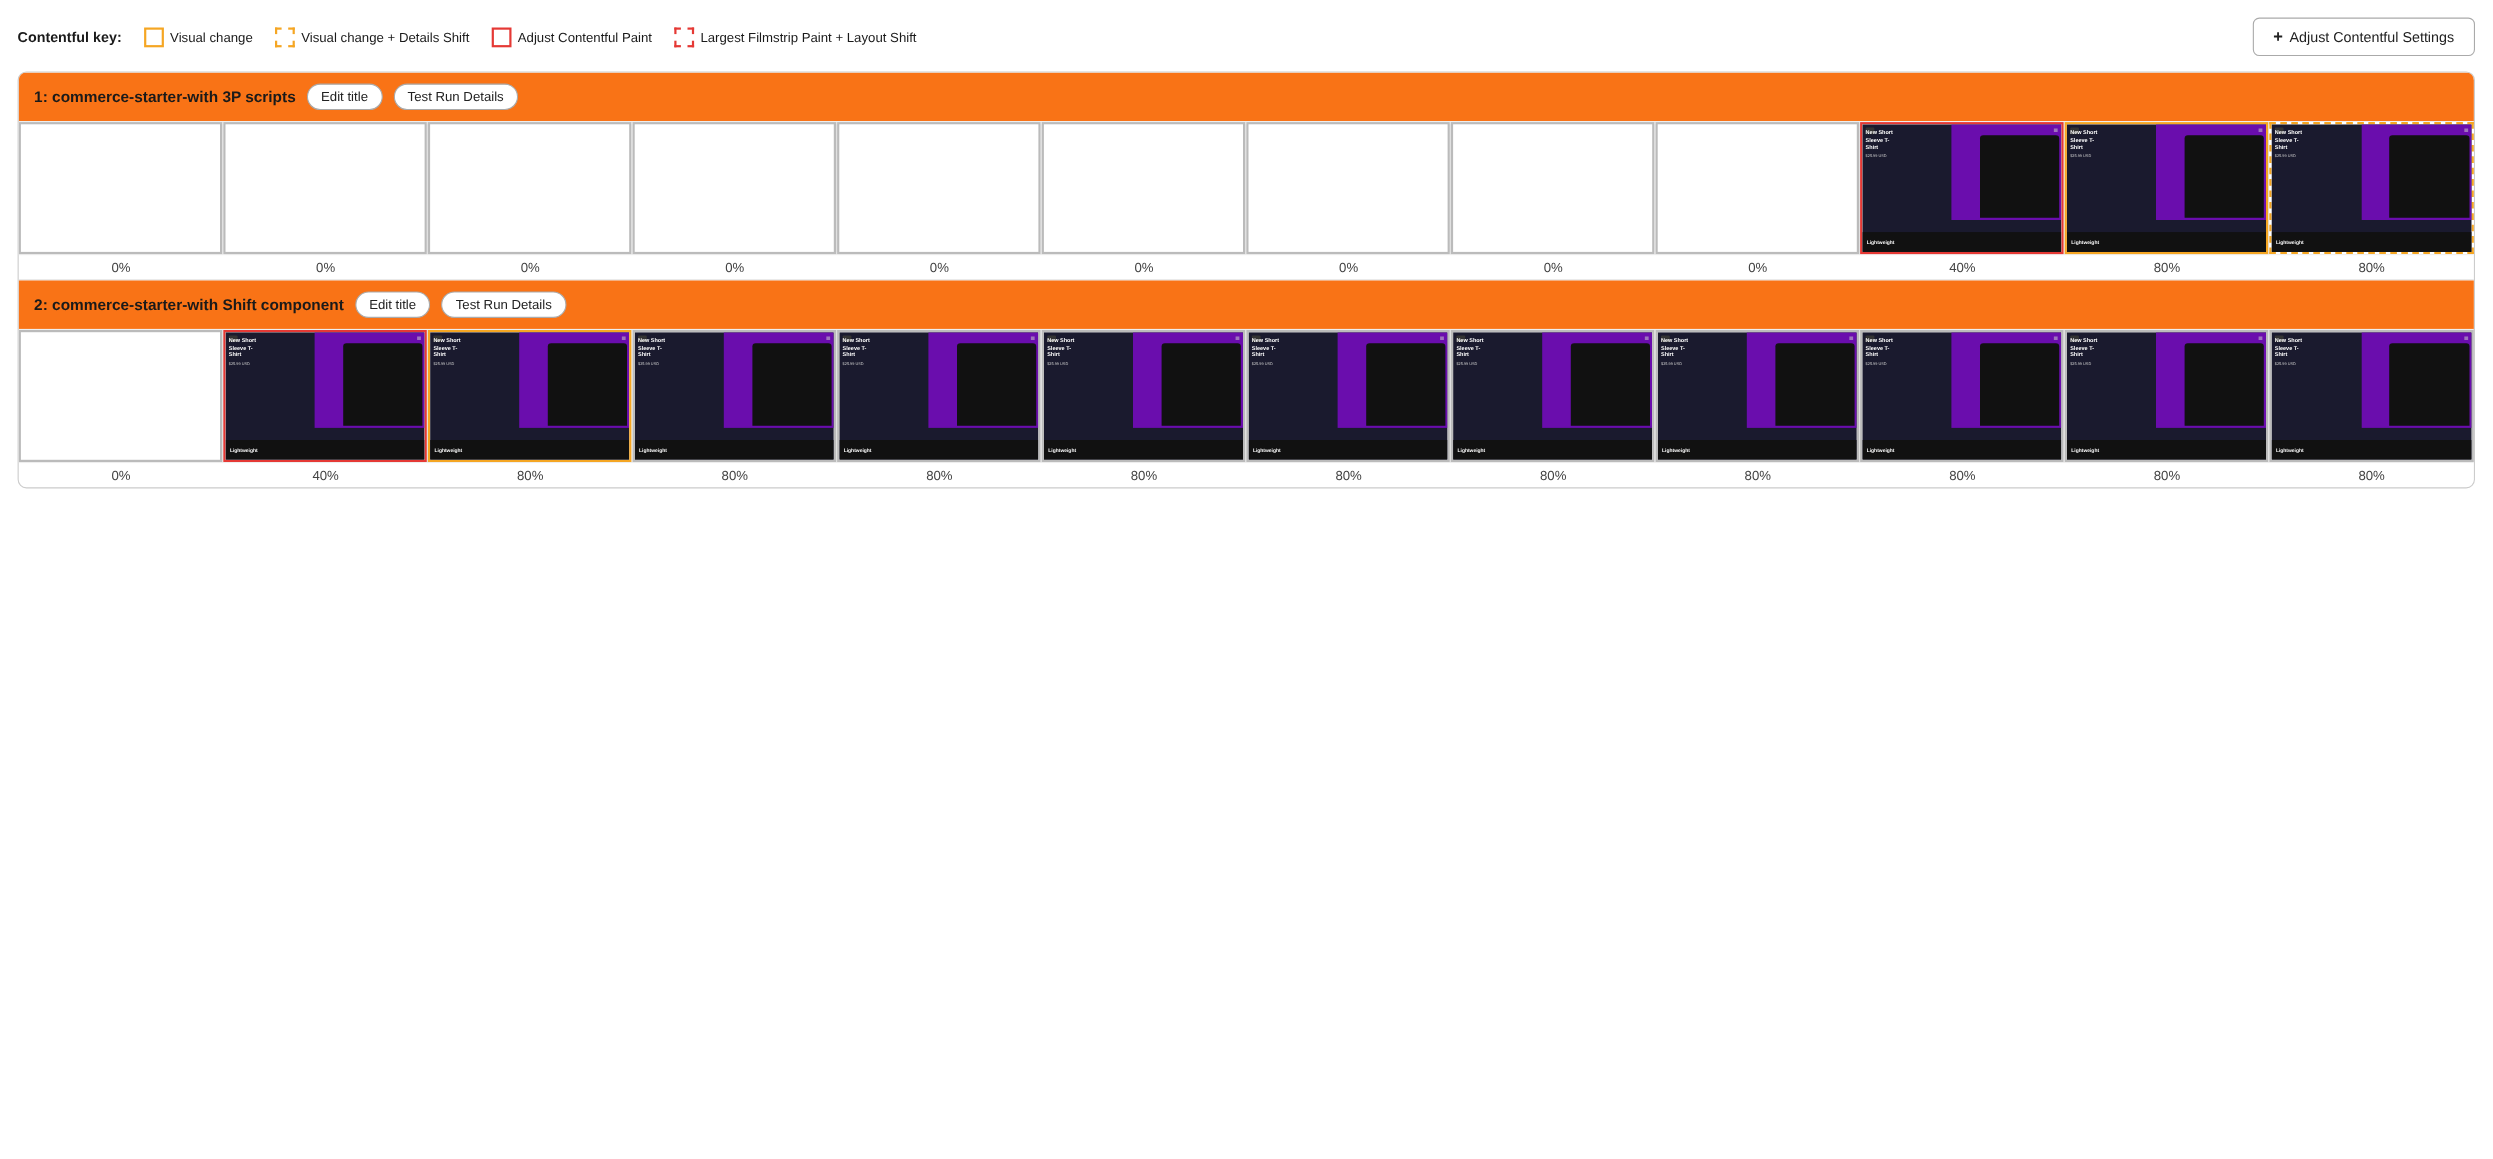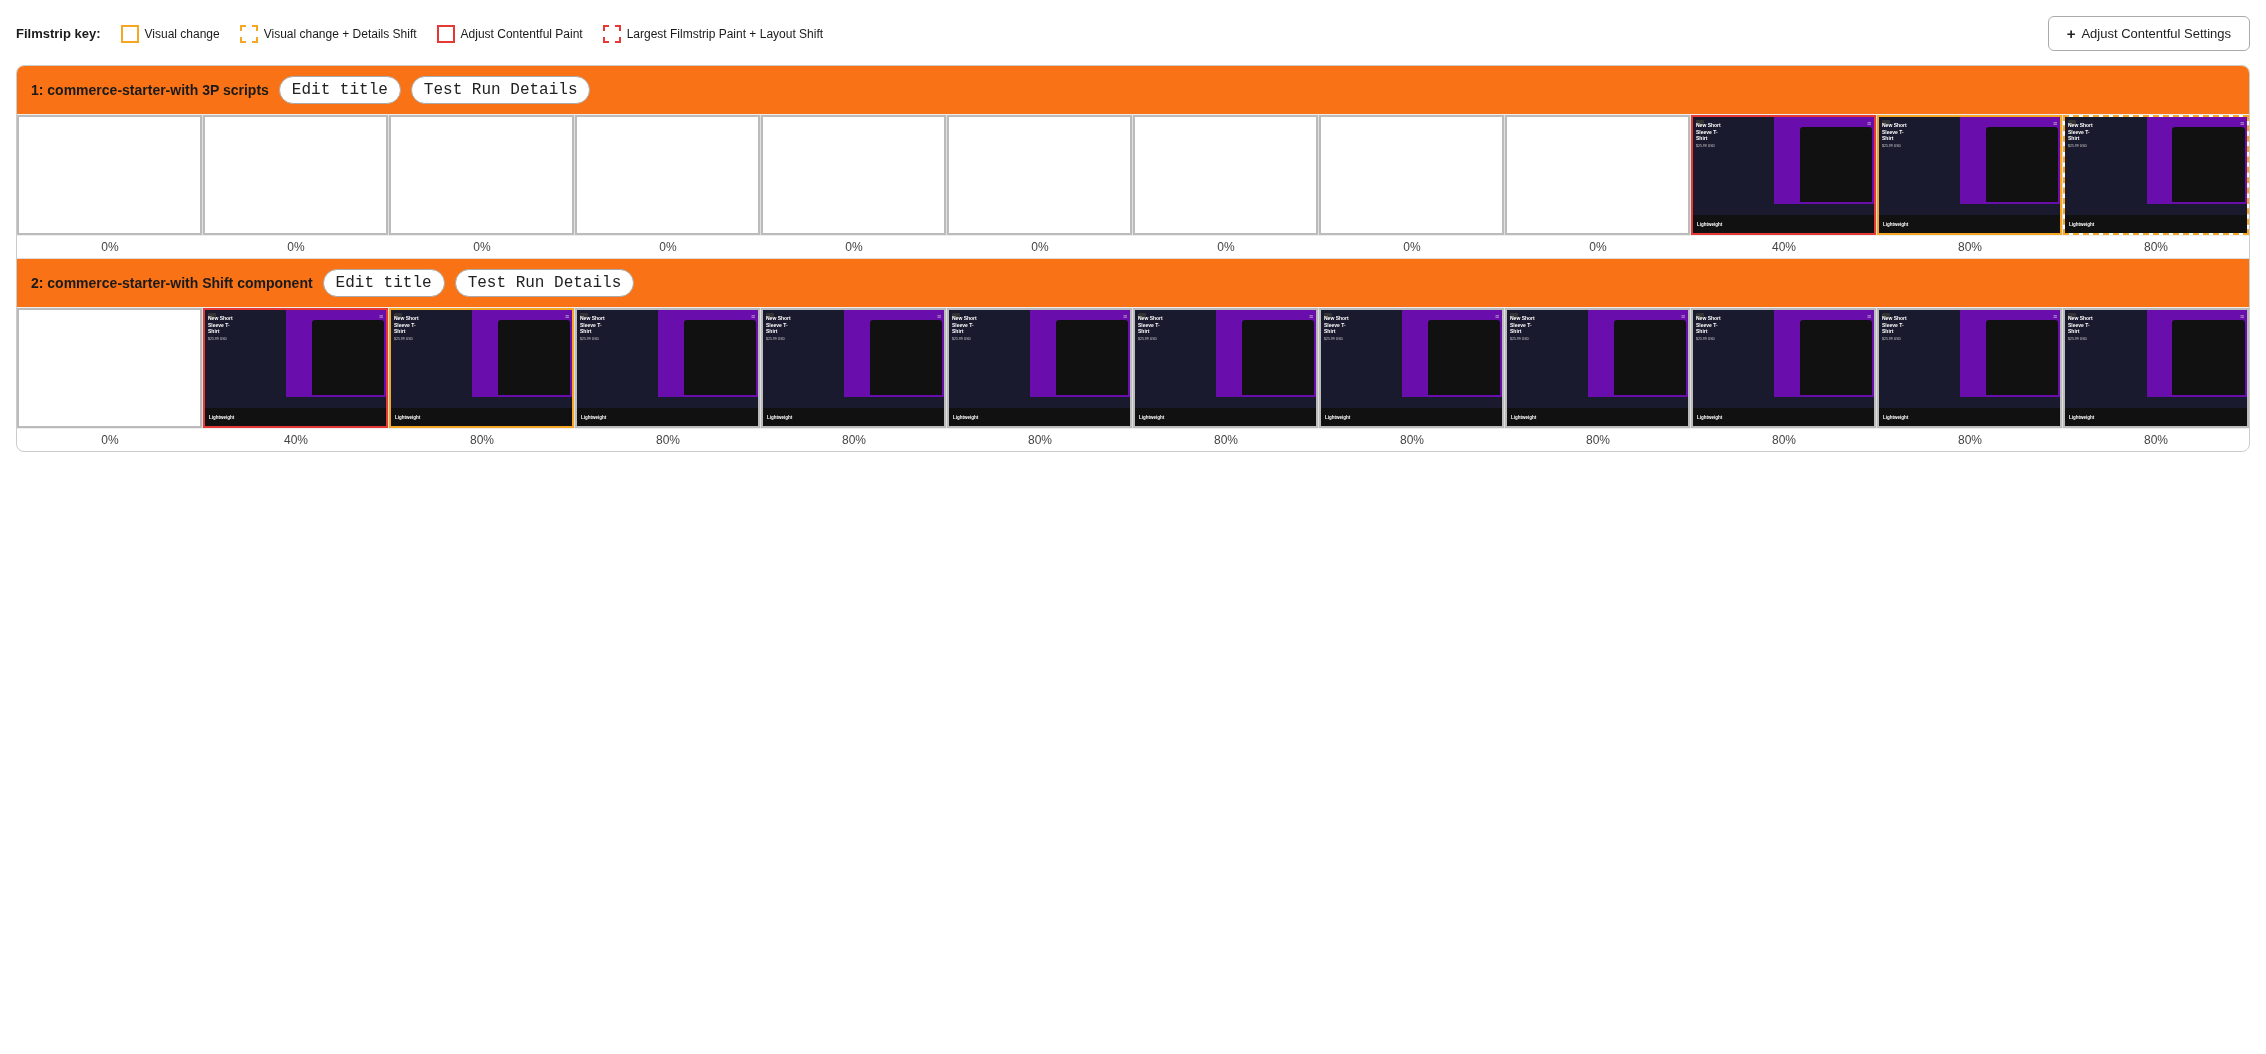--- a/index.html
+++ b/index.html
@@ -113,24 +113,23 @@
     }
     .row-title {
       font-weight: 700;
       font-size: 14px;
     }
     .row-action-btn {
       padding: 4px 12px;
       border: 1.5px solid #aaa;
       border-radius: 20px;
       background: #fff;
-      font-size: 16px;
+      font-size: 12px;
       cursor: pointer;
       color: #222;
-      font-family: Liberation Mono, monospace;
     }
 
     
     .frames-grid {
       display: grid;
       grid-template-columns: repeat(12, 1fr);
       border-bottom: 1px solid #eee;
     }
     .frame-cell {
       border-right: 1px solid #e0e0e0;
@@ -237,21 +236,21 @@
       height: 6px;
       background: #333;
       border-radius: 1px;
     }
   </style>
 </head>
 <body>
 
 <div class="legend-bar">
   <div class="legend-items">
-    <span class="legend-label">Filmstrip key:</span>
+    <span class="legend-label">Contentful key:</span>
     <div class="legend-item">
       <div class="legend-box yellow"></div>
       <span>Visual change</span>
     </div>
     <div class="legend-item">
       <div class="legend-box yellow-dashed"></div>
       <span>Visual change + Details Shift</span>
     </div>
     <div class="legend-item">
       <div class="legend-box red"></div>

